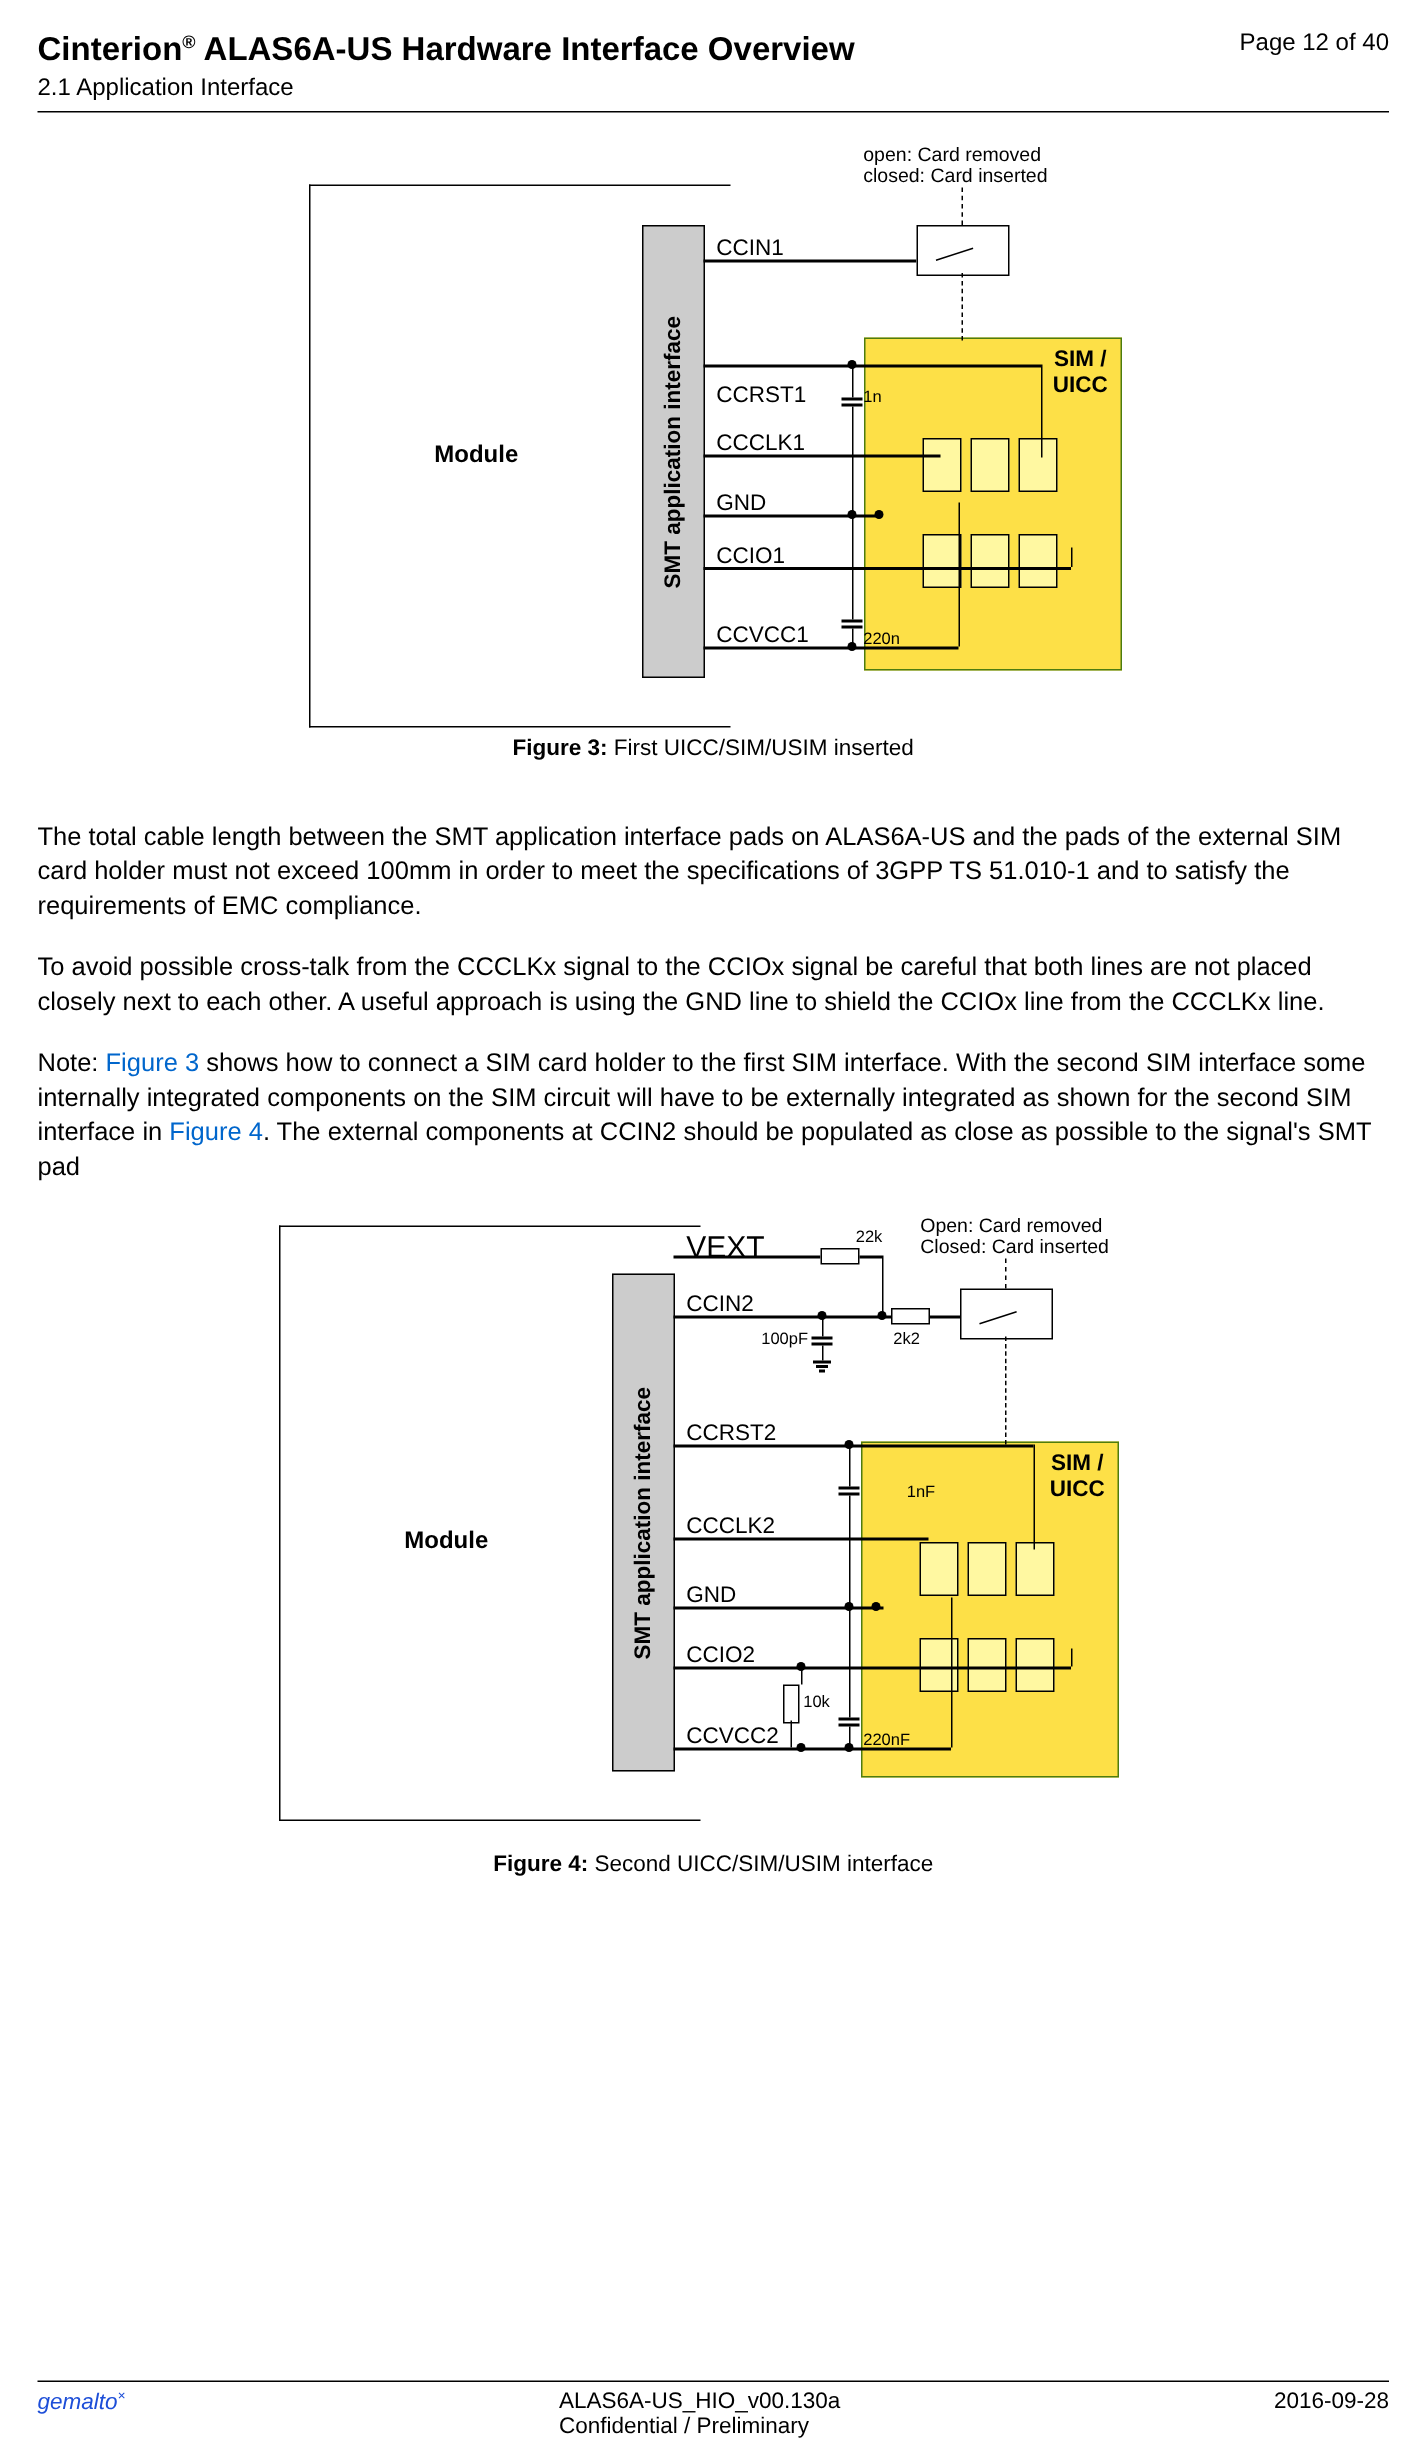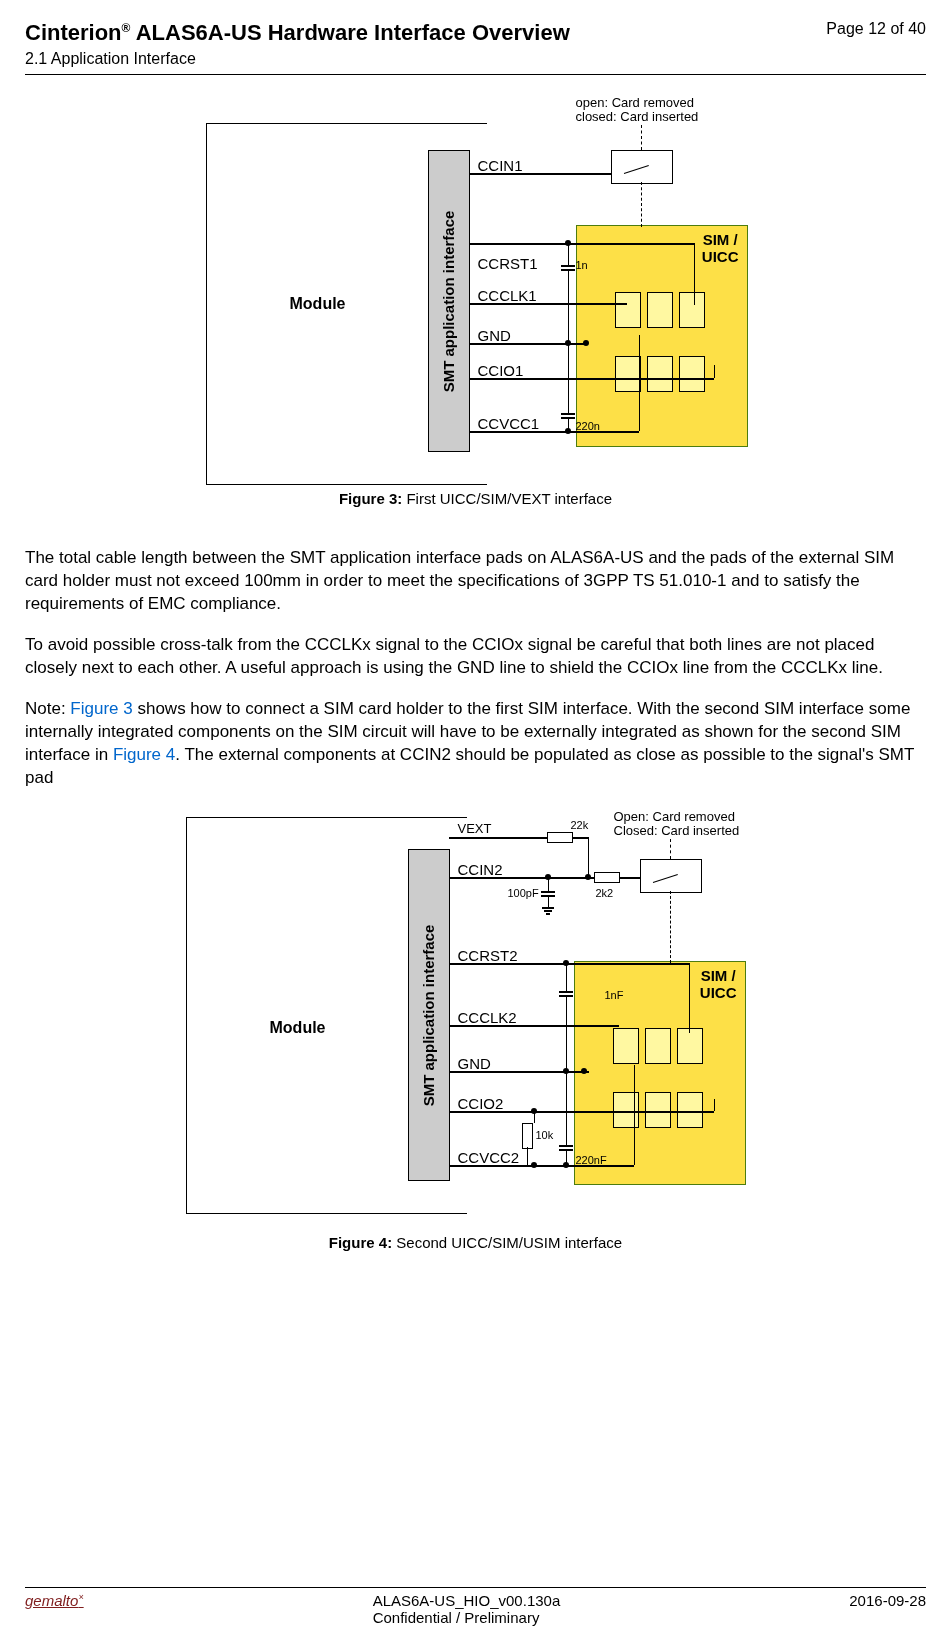--- a/index.html
+++ b/index.html
@@ -175,22 +175,21 @@
     margin-bottom: 4px;
   }
   .footer-row {
     display: flex;
     justify-content: space-between;
     font-size: 15px;
   }
   .logo {
     font-style: italic;
     font-size: 15px;
-    color: #7f1d1d;
-    text-decoration: underline;
+    color: #1d4ed8;
   }
   .switch {
     position: absolute;
     width: 60px;
     height: 32px;
     border: 1px solid #000;
     background: #fff;
   }
   .switch::before {
     content: '';
@@ -297,21 +296,21 @@
       <div class="cap-sym" style="left:365px; top:318px;">
           <div class="p1"></div>
           <div class="p2"></div>
         </div>
       <div class="line vline" style="left:372px; top:248px; height:70px;"></div>
       <div class="line vline" style="left:372px; top:324px; height:12px;"></div>
       <div class="small-label" style="left:380px; top:325px;">220n</div>
     </div>
   </div>
   <div class="fig-caption">
-    <b>Figure 3:</b><span>  First UICC/SIM/VEXT interface</span>
+    <b>Figure 3:</b><span>  First UICC/SIM/USIM inserted</span>
   </div>
 
   <div class="body-text" style="margin-top:40px;">The total cable length between the SMT application interface pads on ALAS6A-US and the pads of the external SIM card holder must not exceed 100mm in order to meet the specifications of 3GPP TS 51.010-1 and to satisfy the requirements of EMC compliance.</div>
   <div class="body-text">To avoid possible cross-talk from the CCCLKx signal to the CCIOx signal be careful that both lines are not placed closely next to each other. A useful approach is using the GND line to shield the CCIOx line from the CCCLKx line.</div>
   <div class="body-text">
     <span>Note: </span><span class="link">Figure 3</span><span> shows how to connect a SIM card holder to the first SIM interface. With the second SIM interface some internally integrated components on the SIM circuit will have to be externally integrated as shown for the second SIM interface in </span><span class="link">Figure 4</span><span>. The external components at CCIN2 should be populated as close as possible to the signal's SMT pad</span>
   </div>
 
   <div class="diagram-wrap">
     <div class="diagram d2" style="height:410px;">
@@ -330,21 +329,21 @@
             <div class="chip"></div>
             <div class="chip"></div>
         </div>
         <div class="chip-row" style="left:38px; top:130px;">
           <div class="chip"></div>
             <div class="chip"></div>
             <div class="chip"></div>
         </div>
       </div>
 
-      <div class="note" style="left:282px; top:12px; font-size:13px;">VEXT</div>
+      <div class="note" style="left:282px; top:12px; font-size:20px;">VEXT</div>
       <div class="note" style="left:282px; top:52px; font-size:15px;">CCIN2</div>
       <div class="note" style="left:282px; top:138px; font-size:15px;">CCRST2</div>
       <div class="note" style="left:282px; top:200px; font-size:15px;">CCCLK2</div>
       <div class="note" style="left:282px; top:246px; font-size:15px;">GND</div>
       <div class="note" style="left:282px; top:286px; font-size:15px;">CCIO2</div>
       <div class="note" style="left:282px; top:340px; font-size:15px;">CCVCC2</div>
 
       
       <div class="line hline" style="left:273px; top:28px; width:98px;"></div>
       <div class="res" style="left:371px; top:23px;"></div>

